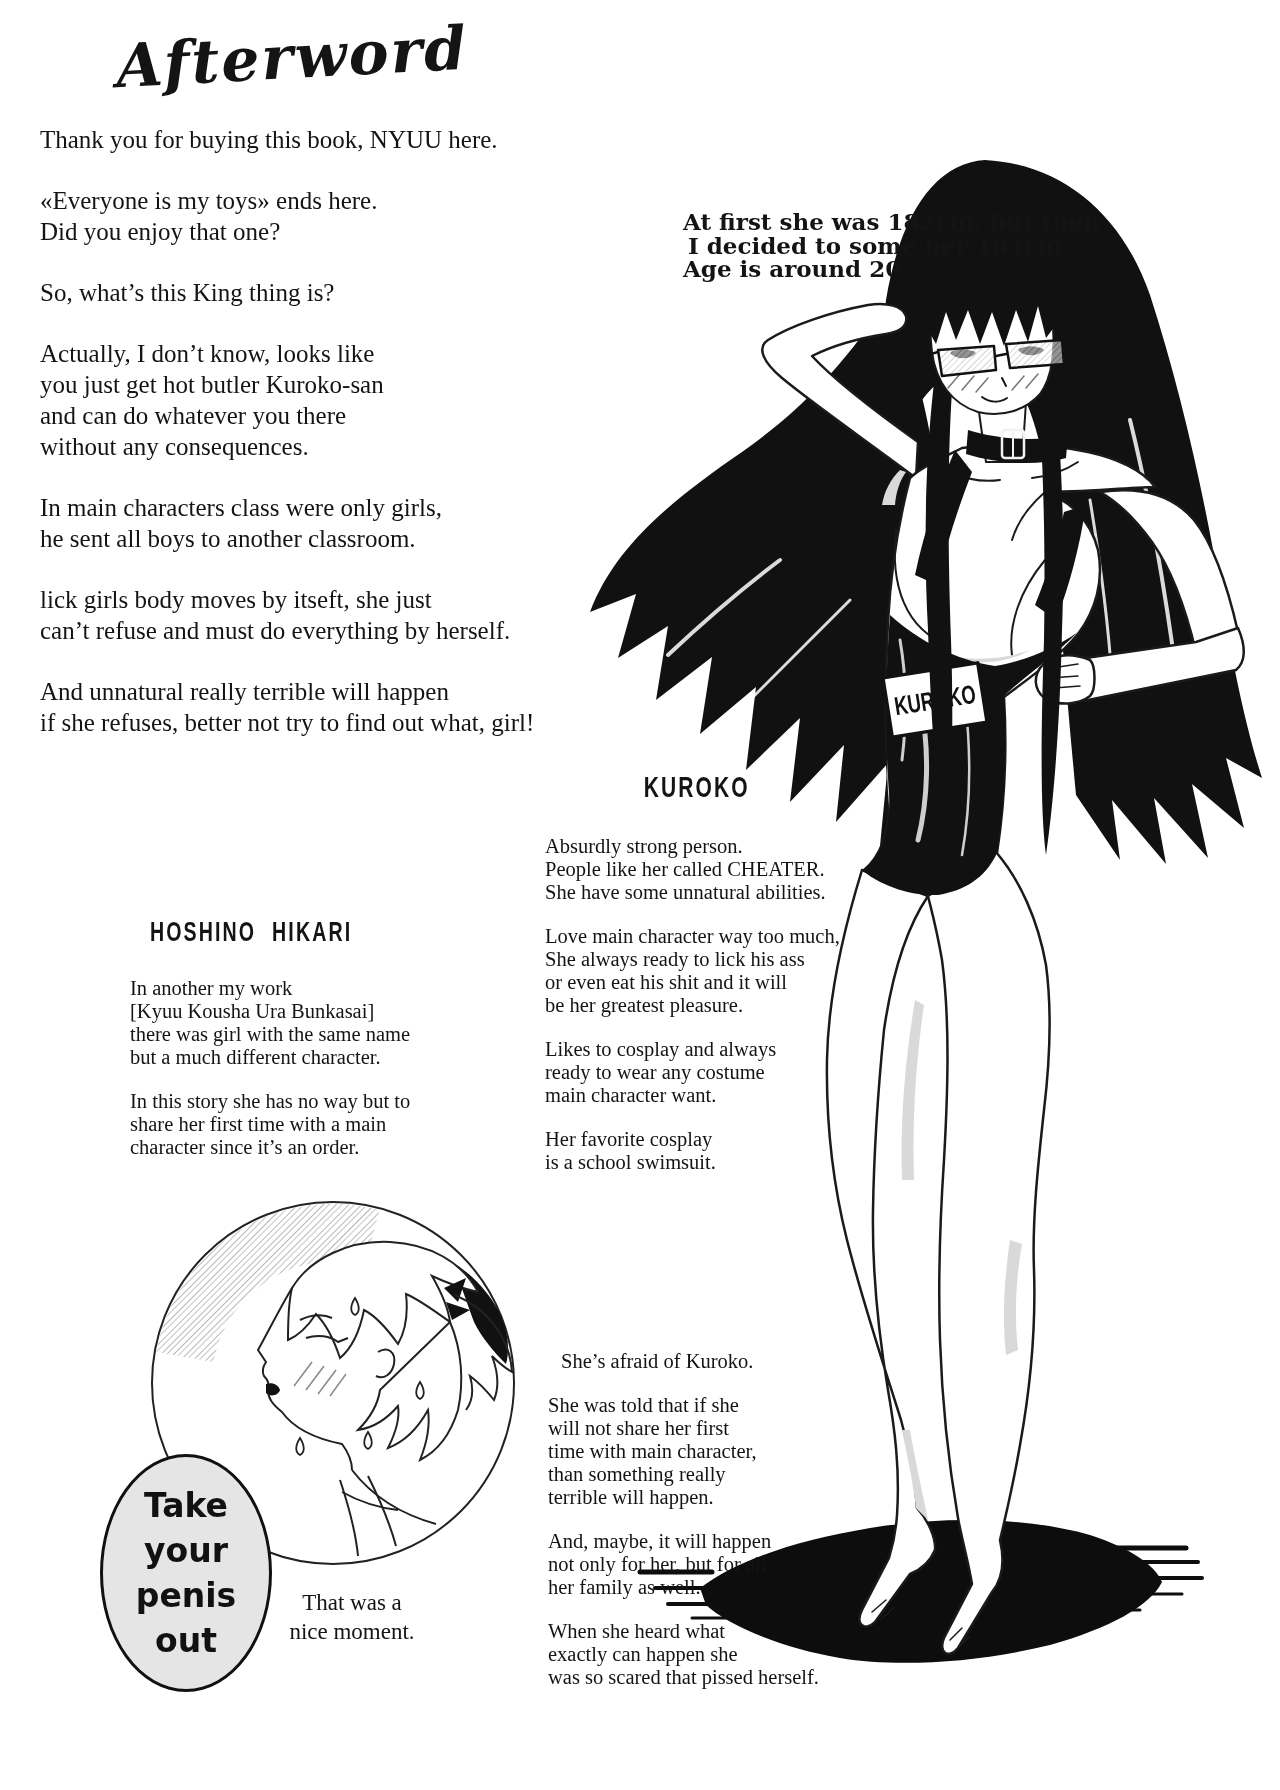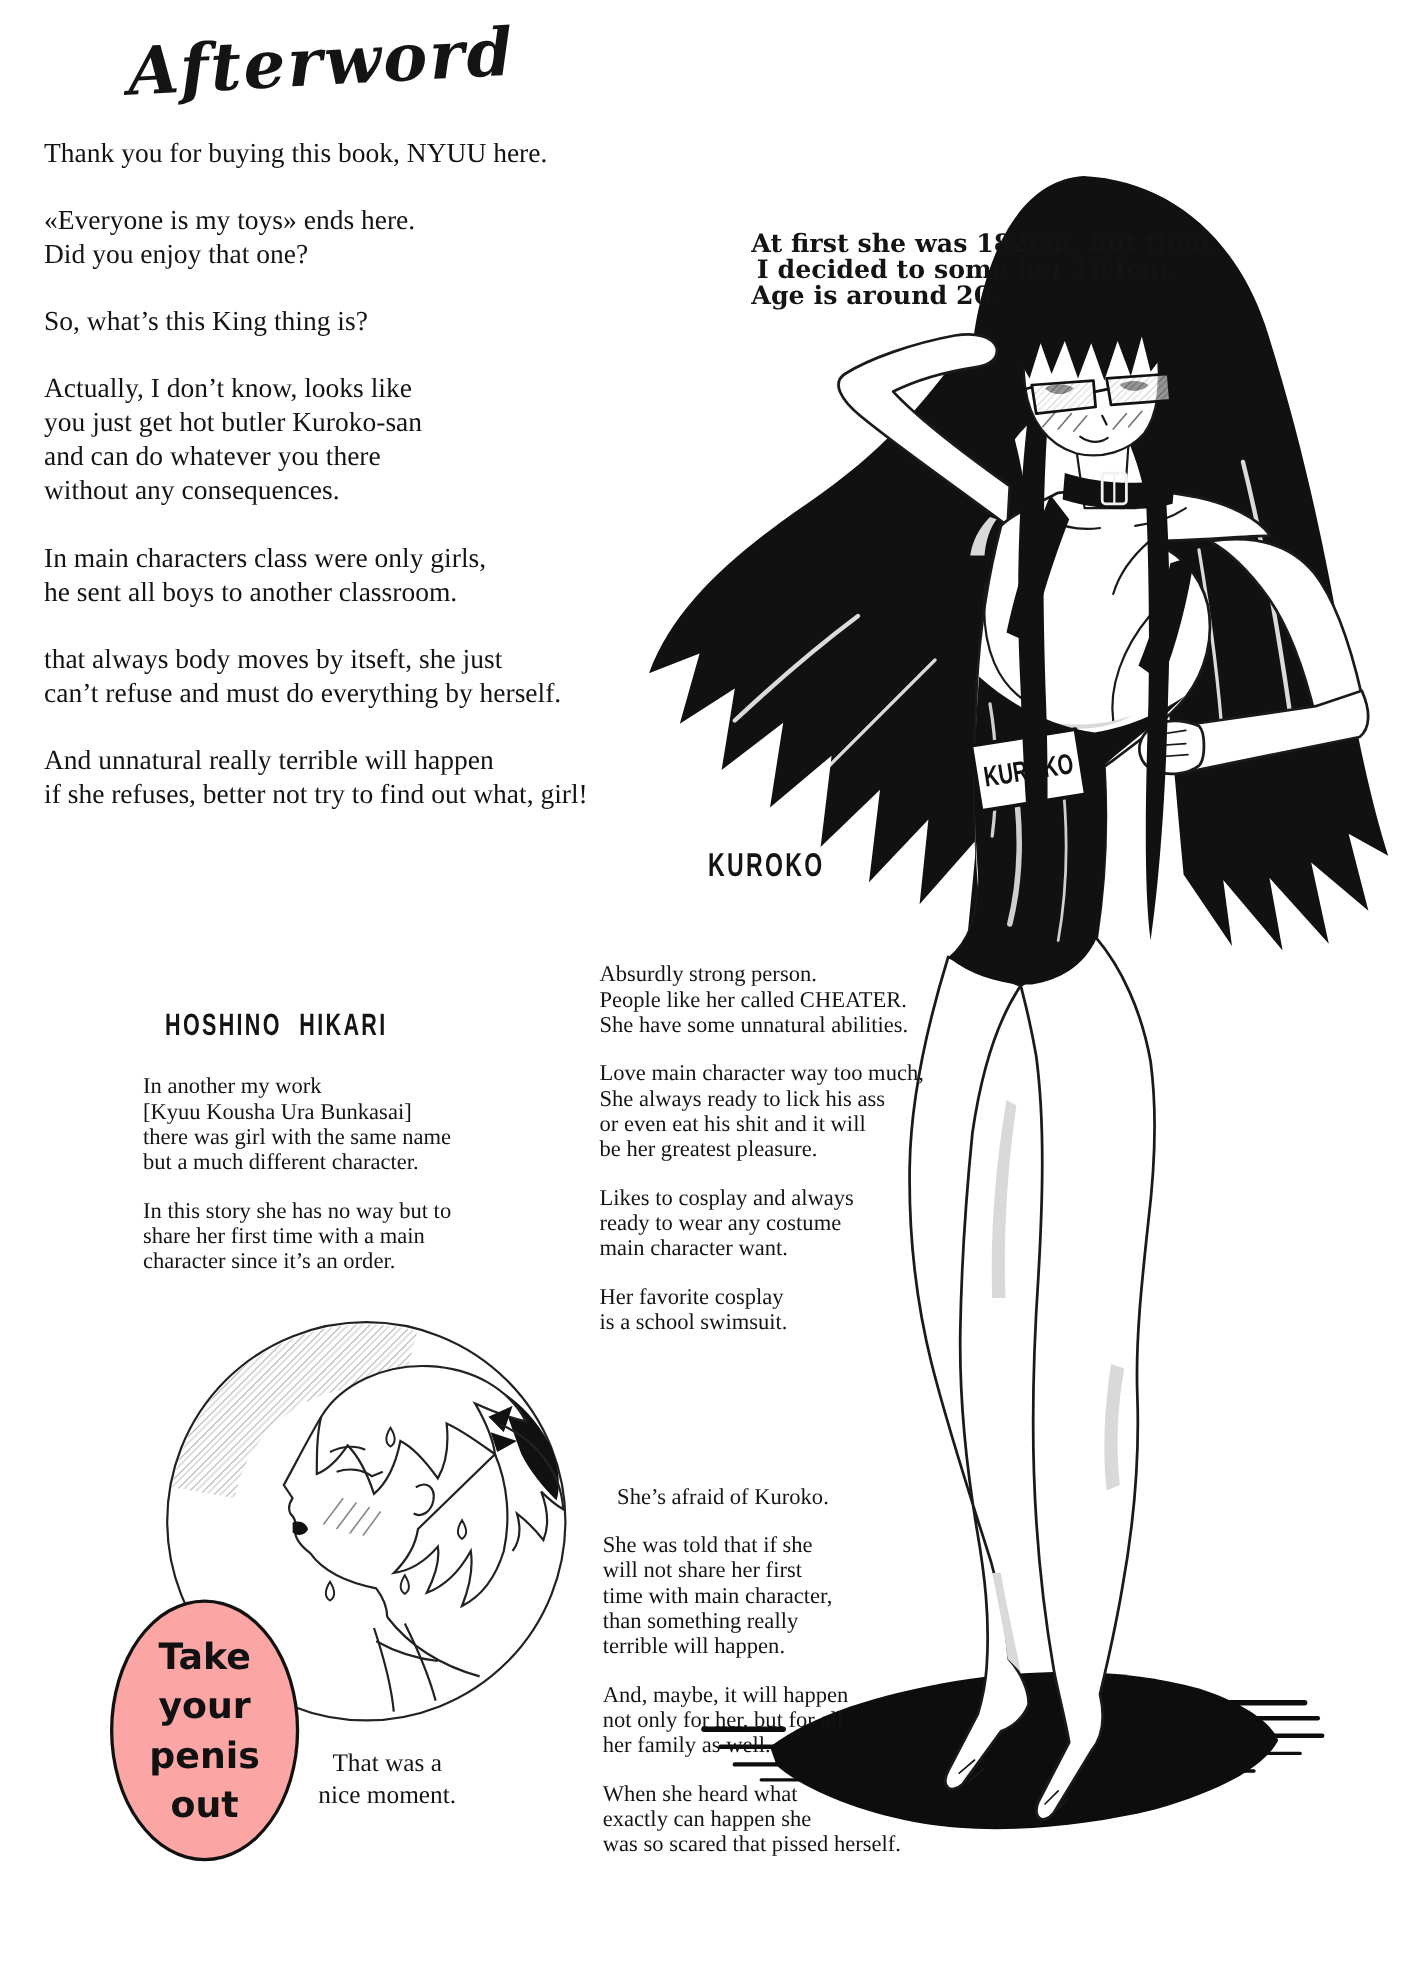--- a/index.html
+++ b/index.html
@@ -14,21 +14,21 @@
   .small-text p{margin:0 0 21px 13px;}
   .note-text{font-family:"DejaVu Serif",serif;font-weight:bold;font-size:23px;
         line-height:23.5px;white-space:nowrap;}
   .heading-wrap{white-space:nowrap;}
   .heading{display:inline-block;font-family:"Liberation Sans",sans-serif;font-weight:bold;
         letter-spacing:3px;transform:scaleX(.7);}
   .center{text-align:center;}
   .svg-layer{position:absolute;left:0;top:0;z-index:1;}
   .txt{z-index:2;}
   .speech-bubble{position:absolute;left:100px;top:1454px;width:166px;height:232px;
-        background:#fca5a5;border:3.5px solid #111;border-radius:50%;z-index:3;
+        background:#e5e5e5;border:3.5px solid #111;border-radius:50%;z-index:3;
         display:flex;flex-direction:column;align-items:center;justify-content:center;
         font-family:"DejaVu Sans",sans-serif;font-weight:bold;font-size:33px;line-height:45px;color:#111;}
   .caption{z-index:3;font-size:23px;line-height:29px;}
 </style>
 </head>
 <body>
 
 <div class="page">
 
   <svg class="svg-layer" width="1280" height="1790" viewBox="0 0 1280 1790">
@@ -248,41 +248,41 @@
       <div>and can do whatever you there</div>
       <div>without any consequences.</div>
     <p></p>
     <p>
       </p>
       <div>In main characters class were only girls,</div>
       <div>he sent all boys to another classroom.</div>
     <p></p>
     <p>
       </p>
-      <div>that always body moves by itseft, she just</div>
+      <div>lick girls body moves by itseft, she just</div>
       <div>can’t refuse and must do everything by herself.</div>
     <p></p>
     <p>
       </p>
       <div>And unnatural really terrible will happen</div>
       <div>if she refuses, better not try to find out what, girl!</div>
     <p></p>
   </div>
 
   <div class="block txt note-text" style="left:683px;top:210px">
     <div>At first she was 182cm, but then</div>
     <div style="padding-left:5px">I decided to some her 184cm.</div>
     <div>Age is around 20.</div>
   </div>
 
   <div class="block txt heading-wrap center" style="left:545px;top:770px;width:304px">
     <span class="heading" style="font-size:30px">KUROKO</span>
   </div>
 
-  <div class="block txt small-text" style="left:545px;top:854px">
+  <div class="block txt small-text" style="left:545px;top:814px">
     <p>
       </p>
       <div>Absurdly strong person.</div>
       <div>People like her called CHEATER.</div>
       <div>She have some unnatural abilities.</div>
     <p></p>
     <p>
       </p>
       <div>Love main character way too much,</div>
       <div>She always ready to lick his ass</div>

